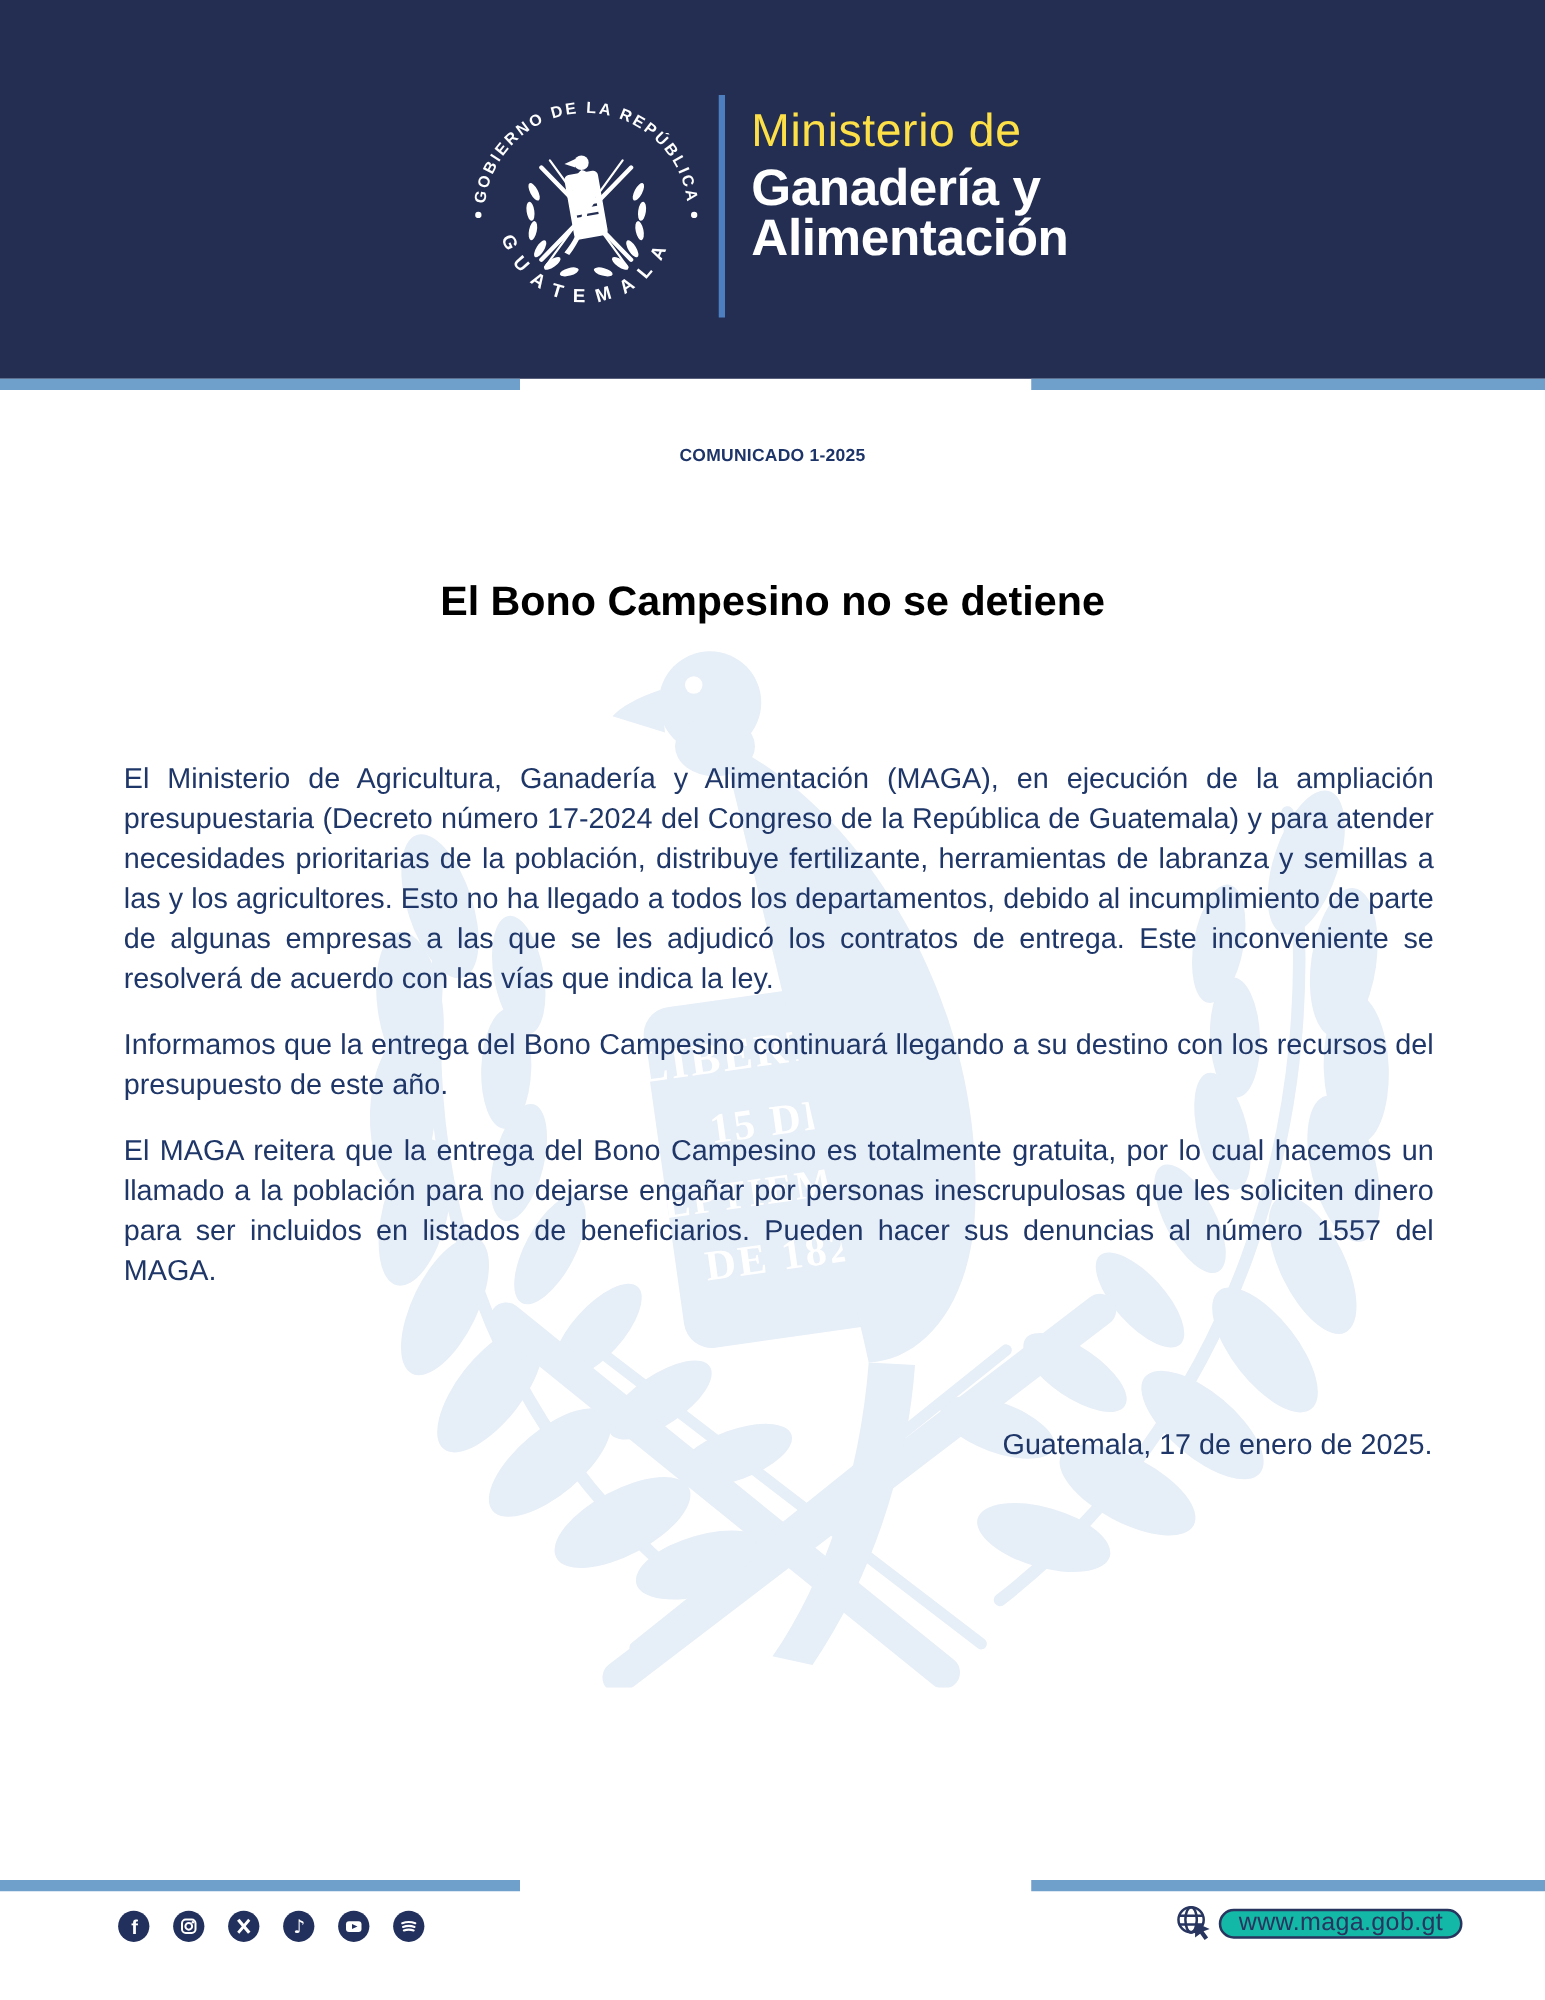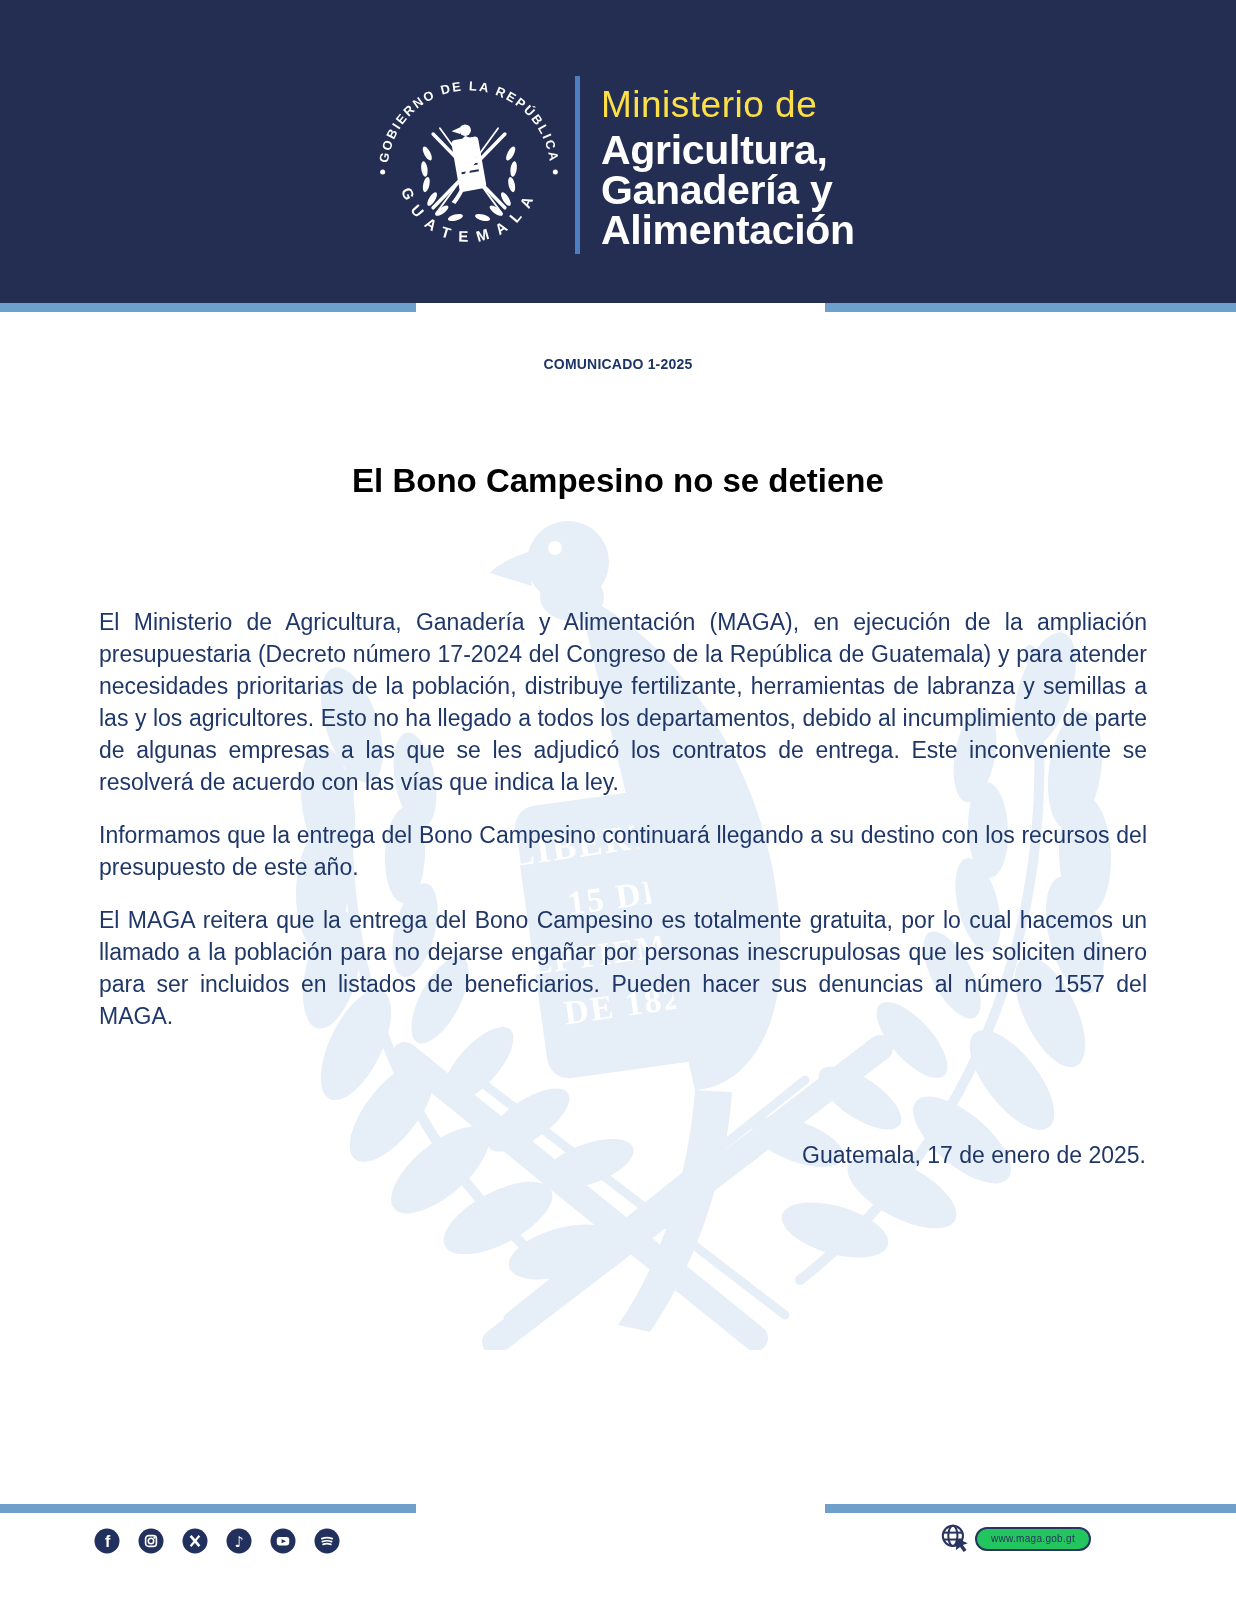--- a/index.html
+++ b/index.html
@@ -33,22 +33,22 @@
   .dateline{position:absolute;top:1142px;right:90px;font-size:23px;color:#1f3768;margin:0;z-index:2;text-align:center;}
   
   .watermark{position:absolute;left:240px;top:500px;width:900px;height:850px;z-index:0;}
   
   .social-row{position:absolute;left:94px;top:1528px;display:flex;gap:18px;z-index:2;}
   .social-icon{width:26px;height:26px;display:block;cursor:pointer;}
   .social-icon svg{display:block;}
   .website{position:absolute;left:938px;top:1522px;display:flex;align-items:center;z-index:2;}
   .globe{width:34px;height:34px;display:block;}
   .url-pill{margin-left:3px;border:2px solid #27355f;border-radius:12px;
-    padding:1px 14px 2px 14px;font-size:10px;font-weight:500;color:#27355f;
-    letter-spacing:.3px;line-height:17px;cursor:pointer;background:#22c55e;}
+    padding:1px 14px 2px 14px;font-size:20px;font-weight:500;color:#27355f;
+    letter-spacing:.3px;line-height:17px;cursor:pointer;background:#14b8a6;}
 </style>
 </head>
 <body>
 
 <div class="page">
 
   <header class="masthead">
     <svg class="seal" viewBox="0 0 200 200">
       <defs>
         <path id="sealArcTop" d="M 16,103 A 84,84 0 0 1 184,103" fill="none"></path>
@@ -102,21 +102,20 @@
           <circle cx="96" cy="60" r="6"></circle>
           <path d="M91,57 L82,61 L91,64 Z"></path>
           <path d="M96,66 C106,68 111,80 107,92 C104,100 96,104 90,100 C86,90 88,72 96,66 Z"></path>
           <path d="M97,100 C95,114 89,126 82,134 L86,136 C94,126 100,112 101,101 Z"></path>
         </g>
       </g>
     </svg>
     <div class="hdr-divider"></div>
     <div class="ministry">
       <div class="ministry-prefix">Ministerio de</div>
-      <div class="ministry-line">Agricultura,</div>
       <div class="ministry-line">Ganadería y</div>
       <div class="ministry-line">Alimentación</div>
     </div>
   </header>
   <div class="accent hdr l"></div>
   <div class="accent hdr r"></div>
 
   <svg class="watermark" viewBox="0 0 900 850">
     <g stroke="#e6eef7" stroke-width="10" fill="none" stroke-linecap="round">
       <path d="M120,200 C80,420 140,620 300,760"></path>

